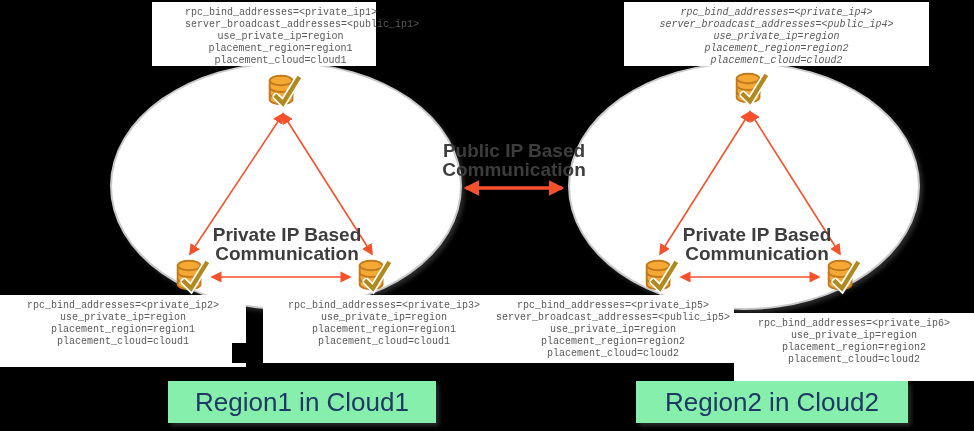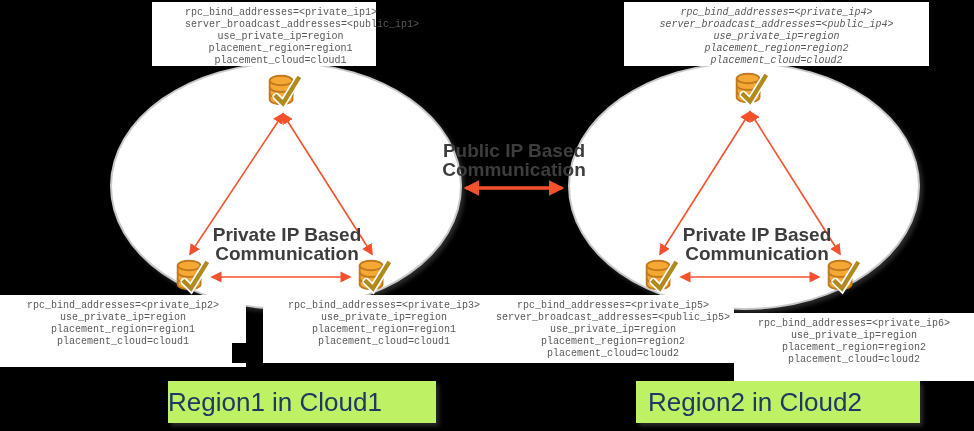--- a/index.html
+++ b/index.html
@@ -17,22 +17,22 @@
     font-family:"Liberation Mono","DejaVu Sans Mono",monospace;
     font-size:10px;line-height:12px;text-align:center;
     box-sizing:border-box;padding-top:5px;
   }
   .cfg div{white-space:nowrap;}
   .comm-label{
     position:absolute;color:#3d3d3d;font-size:19px;font-weight:600;
     text-align:center;line-height:19px;
   }
   .region-label{
-    position:absolute;background:#bef264;color:#1F3864;font-size:26px;
-    display:flex;align-items:center;justify-content:flex-start;
+    position:absolute;background:#86efac;color:#1F3864;font-size:26px;
+    display:flex;align-items:center;justify-content:center;
     box-shadow:3px 3px 4px rgba(120,120,120,0.35);
   }
   .dbicon{position:absolute;width:38px;height:38px;}
   .overlay{position:absolute;left:0;top:0;pointer-events:none;}
   .notch{position:absolute;background:#000;}
 </style>
 </head>
 <body>
 
 <div class="stage">
@@ -146,17 +146,17 @@
     <div>use_private_ip=region</div>
     <div>placement_region=region2</div>
     <div>placement_cloud=cloud2</div>
   </div>
 
   <div class="notch" style="left:232px;top:343px;width:24px;height:20px;"></div>
 
   <div class="region-label" style="left:168px;top:381px;width:268px;height:42px;">
     <span>Region1 in Cloud1</span>
   </div>
-  <div class="region-label" style="left:636px;top:381px;width:272px;height:42px;padding-left:12px;">
+  <div class="region-label" style="left:636px;top:381px;width:272px;height:42px;">
     <span>Region2 in Cloud2</span>
   </div>
 
 </div>
 
 </body></html>

